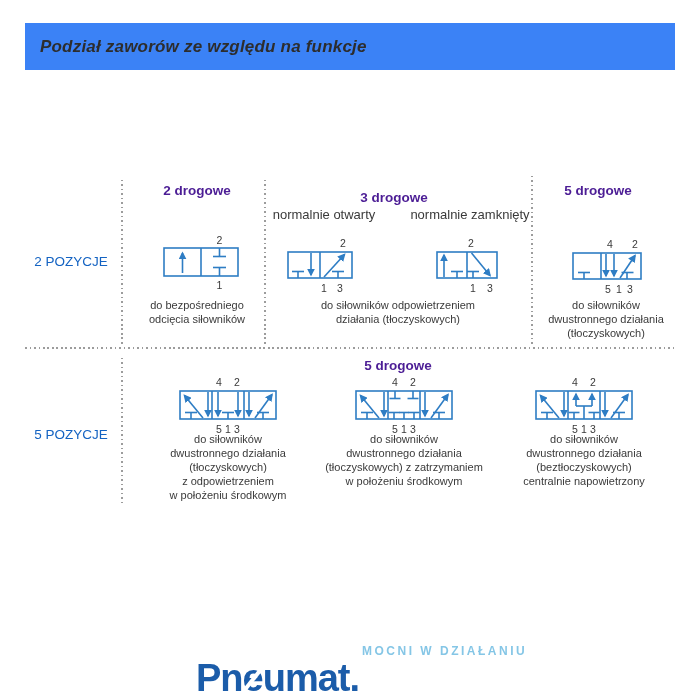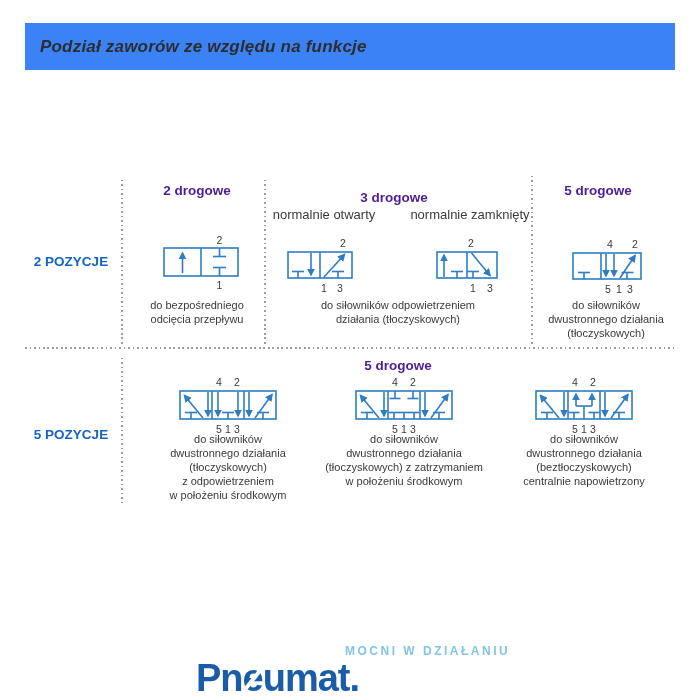--- a/index.html
+++ b/index.html
@@ -2,36 +2,36 @@
 <html><head>
 <meta charset="utf-8">
 <style>
   html,body{margin:0;padding:0;background:#fff;}
   .page{position:relative;width:700px;height:700px;background:#ffffff;overflow:hidden;
         font-family:"Liberation Sans","DejaVu Sans",sans-serif;}
   .title-bar{position:absolute;left:25px;top:23px;width:650px;height:47px;background:#3b82f6;font-style:italic;}
   .page-title{position:absolute;left:15px;top:0;line-height:47px;font-size:17px;font-weight:bold;
               color:#2d2d2d;margin:0;letter-spacing:.2px;}
   .col-header{position:absolute;width:120px;text-align:center;font-size:13.5px;font-weight:bold;color:#4c1d95;}
-  .row-label{position:absolute;width:110px;text-align:center;font-size:13.5px;font-weight:bold;color:#1463c2;}
+  .row-label{position:absolute;width:110px;text-align:center;font-size:13.5px;font-weight:normal;color:#1463c2;}
   .variant-label{position:absolute;width:140px;text-align:center;font-size:13px;color:#3a3a3a;}
   .caption{position:absolute;text-align:center;font-size:11px;line-height:14px;color:#3a3a3a;white-space:pre-line;}
   .vsep{position:absolute;width:2px;
         background-image:repeating-linear-gradient(to bottom,#9c9c9c 0 1.5px,transparent 1.5px 4.5px);}
   .hsep{position:absolute;height:2px;
         background-image:repeating-linear-gradient(to right,#9c9c9c 0 1.5px,transparent 1.5px 4.5px);}
   .valve{position:absolute;}
   .valve rect,.valve line{fill:none;stroke:#2e7dc4;stroke-width:1.6;}
   .valve text{fill:#3a3a3a;font-size:10.5px;text-anchor:middle;
               font-family:"Liberation Sans","DejaVu Sans",sans-serif;}
   .brand{position:absolute;left:196px;top:622px;font-size:38px;font-weight:bold;color:#1b5ca9;letter-spacing:-1px;margin-top:35px;}
   .logo-e{position:relative;display:inline-block;}
   .logo-e::after{content:"";position:absolute;left:46%;top:-6%;width:3.5px;height:112%;
                  background:#fff;transform:rotate(38deg);}
-  .tagline{position:absolute;left:345px;top:644px;font-size:12px;font-weight:bold;
+  .tagline{position:absolute;left:362px;top:644px;font-size:12px;font-weight:bold;
            letter-spacing:2.5px;color:#85c6e6;}
   .defs-holder{position:absolute;width:0;height:0;overflow:hidden;}
 </style>
 </head>
 <body>
 
 <div class="page">
 
   <svg class="defs-holder" aria-hidden="true">
     <defs>
@@ -112,21 +112,21 @@
     <line x1="47" y1="16" x2="47" y2="38" marker-end="url(#ah)"></line>
     <line x1="53" y1="40" x2="68" y2="17.5" marker-end="url(#ah)"></line>
     <line x1="60" y1="41" x2="60" y2="35"></line>
       <line x1="54.5" y1="34.5" x2="66.5" y2="34.5"></line>
     <text x="41" y="55">5</text>
     <text x="52" y="55">1</text>
     <text x="63" y="55">3</text>
   </svg>
 
   <div class="caption" style="left:117px;top:298px;width:160px;">do bezpośredniego
-odcięcia przepływu</div>
+odcięcia siłowników</div>
   <div class="caption" style="left:303px;top:298px;width:190px;">do siłowników odpowietrzeniem
 działania (tłoczyskowych)</div>
   <div class="caption" style="left:526px;top:298px;width:160px;">do siłowników
 dwustronnego działania
 (tłoczyskowych)</div>
 
   <div class="col-header" style="left:338px;top:358px;">5 drogowe</div>
 
   <svg class="valve" style="left:172px;top:376px;" width="112" height="62" viewBox="0 0 112 62">
     <text x="47" y="10">4</text>

